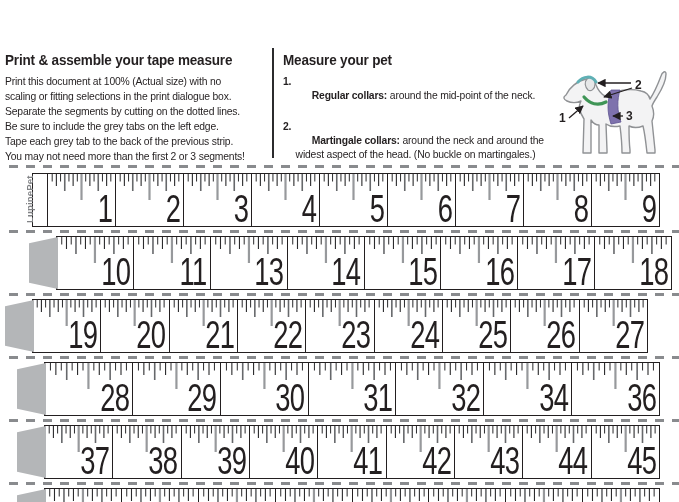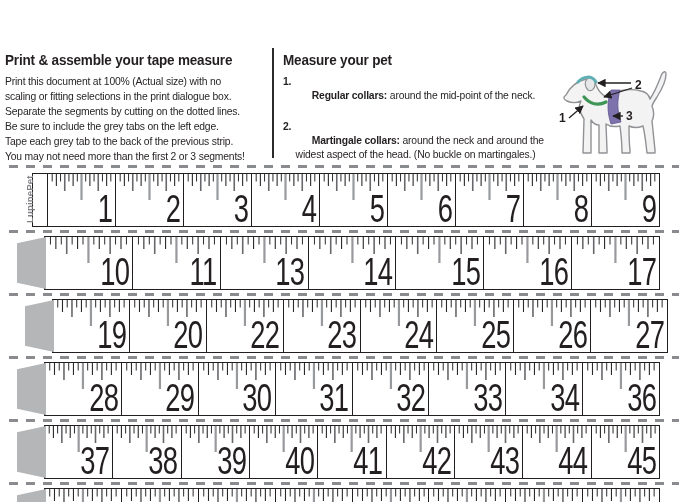--- a/index.html
+++ b/index.html
@@ -340,21 +340,21 @@
             <line x1="10" x2="10" y1="0" y2="12" stroke="#2a2a2c" stroke-width="1.1" vector-effect="non-scaling-stroke"></line>
             <line x1="11" x2="11" y1="0" y2="7.5" stroke="#2a2a2c" stroke-width="1" vector-effect="non-scaling-stroke"></line>
             <line x1="12" x2="12" y1="0" y2="17" stroke="#66686b" stroke-width="1.6" vector-effect="non-scaling-stroke"></line>
             <line x1="13" x2="13" y1="0" y2="7.5" stroke="#2a2a2c" stroke-width="1" vector-effect="non-scaling-stroke"></line>
             <line x1="14" x2="14" y1="0" y2="12" stroke="#2a2a2c" stroke-width="1.1" vector-effect="non-scaling-stroke"></line>
             <line x1="15" x2="15" y1="0" y2="7.5" stroke="#2a2a2c" stroke-width="1" vector-effect="non-scaling-stroke"></line>
           </svg>
           <span class="inch-num">9</span>
         </div>
       </div>
-      <div class="tape-strip" style="top: 191px; left: 44px; width: 616px;">
+      <div class="tape-strip" style="top: 191px; left: 56px; width: 616px;">
         <div class="cut-tab"></div>
         <div class="inch-cell">
           <svg viewBox="0 0 16 26" preserveAspectRatio="none">
             <line x1="1" x2="1" y1="0" y2="7.5" stroke="#2a2a2c" stroke-width="1" vector-effect="non-scaling-stroke"></line>
             <line x1="2" x2="2" y1="0" y2="12" stroke="#2a2a2c" stroke-width="1.1" vector-effect="non-scaling-stroke"></line>
             <line x1="3" x2="3" y1="0" y2="7.5" stroke="#2a2a2c" stroke-width="1" vector-effect="non-scaling-stroke"></line>
             <line x1="4" x2="4" y1="0" y2="17" stroke="#66686b" stroke-width="1.6" vector-effect="non-scaling-stroke"></line>
             <line x1="5" x2="5" y1="0" y2="7.5" stroke="#2a2a2c" stroke-width="1" vector-effect="non-scaling-stroke"></line>
             <line x1="6" x2="6" y1="0" y2="12" stroke="#2a2a2c" stroke-width="1.1" vector-effect="non-scaling-stroke"></line>
             <line x1="7" x2="7" y1="0" y2="7.5" stroke="#2a2a2c" stroke-width="1" vector-effect="non-scaling-stroke"></line>
@@ -482,22 +482,42 @@
             <line x1="9" x2="9" y1="0" y2="7.5" stroke="#2a2a2c" stroke-width="1" vector-effect="non-scaling-stroke"></line>
             <line x1="10" x2="10" y1="0" y2="12" stroke="#2a2a2c" stroke-width="1.1" vector-effect="non-scaling-stroke"></line>
             <line x1="11" x2="11" y1="0" y2="7.5" stroke="#2a2a2c" stroke-width="1" vector-effect="non-scaling-stroke"></line>
             <line x1="12" x2="12" y1="0" y2="17" stroke="#66686b" stroke-width="1.6" vector-effect="non-scaling-stroke"></line>
             <line x1="13" x2="13" y1="0" y2="7.5" stroke="#2a2a2c" stroke-width="1" vector-effect="non-scaling-stroke"></line>
             <line x1="14" x2="14" y1="0" y2="12" stroke="#2a2a2c" stroke-width="1.1" vector-effect="non-scaling-stroke"></line>
             <line x1="15" x2="15" y1="0" y2="7.5" stroke="#2a2a2c" stroke-width="1" vector-effect="non-scaling-stroke"></line>
           </svg>
           <span class="inch-num">17</span>
         </div>
+        <div class="inch-cell">
+          <svg viewBox="0 0 16 26" preserveAspectRatio="none">
+            <line x1="1" x2="1" y1="0" y2="7.5" stroke="#2a2a2c" stroke-width="1" vector-effect="non-scaling-stroke"></line>
+            <line x1="2" x2="2" y1="0" y2="12" stroke="#2a2a2c" stroke-width="1.1" vector-effect="non-scaling-stroke"></line>
+            <line x1="3" x2="3" y1="0" y2="7.5" stroke="#2a2a2c" stroke-width="1" vector-effect="non-scaling-stroke"></line>
+            <line x1="4" x2="4" y1="0" y2="17" stroke="#66686b" stroke-width="1.6" vector-effect="non-scaling-stroke"></line>
+            <line x1="5" x2="5" y1="0" y2="7.5" stroke="#2a2a2c" stroke-width="1" vector-effect="non-scaling-stroke"></line>
+            <line x1="6" x2="6" y1="0" y2="12" stroke="#2a2a2c" stroke-width="1.1" vector-effect="non-scaling-stroke"></line>
+            <line x1="7" x2="7" y1="0" y2="7.5" stroke="#2a2a2c" stroke-width="1" vector-effect="non-scaling-stroke"></line>
+            <line x1="8" x2="8" y1="0" y2="26" stroke="#97999c" stroke-width="2.2" vector-effect="non-scaling-stroke"></line>
+            <line x1="9" x2="9" y1="0" y2="7.5" stroke="#2a2a2c" stroke-width="1" vector-effect="non-scaling-stroke"></line>
+            <line x1="10" x2="10" y1="0" y2="12" stroke="#2a2a2c" stroke-width="1.1" vector-effect="non-scaling-stroke"></line>
+            <line x1="11" x2="11" y1="0" y2="7.5" stroke="#2a2a2c" stroke-width="1" vector-effect="non-scaling-stroke"></line>
+            <line x1="12" x2="12" y1="0" y2="17" stroke="#66686b" stroke-width="1.6" vector-effect="non-scaling-stroke"></line>
+            <line x1="13" x2="13" y1="0" y2="7.5" stroke="#2a2a2c" stroke-width="1" vector-effect="non-scaling-stroke"></line>
+            <line x1="14" x2="14" y1="0" y2="12" stroke="#2a2a2c" stroke-width="1.1" vector-effect="non-scaling-stroke"></line>
+            <line x1="15" x2="15" y1="0" y2="7.5" stroke="#2a2a2c" stroke-width="1" vector-effect="non-scaling-stroke"></line>
+          </svg>
+          <span class="inch-num">18</span>
+        </div>
       </div>
-      <div class="tape-strip" style="top: 254px; left: 52px; width: 616px; text-align: right;">
+      <div class="tape-strip" style="top: 254px; left: 32px; width: 616px; text-align: right;">
         <div class="cut-tab"></div>
         <div class="inch-cell">
           <svg viewBox="0 0 16 26" preserveAspectRatio="none">
             <line x1="1" x2="1" y1="0" y2="7.5" stroke="#2a2a2c" stroke-width="1" vector-effect="non-scaling-stroke"></line>
             <line x1="2" x2="2" y1="0" y2="12" stroke="#2a2a2c" stroke-width="1.1" vector-effect="non-scaling-stroke"></line>
             <line x1="3" x2="3" y1="0" y2="7.5" stroke="#2a2a2c" stroke-width="1" vector-effect="non-scaling-stroke"></line>
             <line x1="4" x2="4" y1="0" y2="17" stroke="#66686b" stroke-width="1.6" vector-effect="non-scaling-stroke"></line>
             <line x1="5" x2="5" y1="0" y2="7.5" stroke="#2a2a2c" stroke-width="1" vector-effect="non-scaling-stroke"></line>
             <line x1="6" x2="6" y1="0" y2="12" stroke="#2a2a2c" stroke-width="1.1" vector-effect="non-scaling-stroke"></line>
             <line x1="7" x2="7" y1="0" y2="7.5" stroke="#2a2a2c" stroke-width="1" vector-effect="non-scaling-stroke"></line>
@@ -524,20 +544,40 @@
             <line x1="8" x2="8" y1="0" y2="26" stroke="#97999c" stroke-width="2.2" vector-effect="non-scaling-stroke"></line>
             <line x1="9" x2="9" y1="0" y2="7.5" stroke="#2a2a2c" stroke-width="1" vector-effect="non-scaling-stroke"></line>
             <line x1="10" x2="10" y1="0" y2="12" stroke="#2a2a2c" stroke-width="1.1" vector-effect="non-scaling-stroke"></line>
             <line x1="11" x2="11" y1="0" y2="7.5" stroke="#2a2a2c" stroke-width="1" vector-effect="non-scaling-stroke"></line>
             <line x1="12" x2="12" y1="0" y2="17" stroke="#66686b" stroke-width="1.6" vector-effect="non-scaling-stroke"></line>
             <line x1="13" x2="13" y1="0" y2="7.5" stroke="#2a2a2c" stroke-width="1" vector-effect="non-scaling-stroke"></line>
             <line x1="14" x2="14" y1="0" y2="12" stroke="#2a2a2c" stroke-width="1.1" vector-effect="non-scaling-stroke"></line>
             <line x1="15" x2="15" y1="0" y2="7.5" stroke="#2a2a2c" stroke-width="1" vector-effect="non-scaling-stroke"></line>
           </svg>
           <span class="inch-num">20</span>
+        </div>
+        <div class="inch-cell">
+          <svg viewBox="0 0 16 26" preserveAspectRatio="none">
+            <line x1="1" x2="1" y1="0" y2="7.5" stroke="#2a2a2c" stroke-width="1" vector-effect="non-scaling-stroke"></line>
+            <line x1="2" x2="2" y1="0" y2="12" stroke="#2a2a2c" stroke-width="1.1" vector-effect="non-scaling-stroke"></line>
+            <line x1="3" x2="3" y1="0" y2="7.5" stroke="#2a2a2c" stroke-width="1" vector-effect="non-scaling-stroke"></line>
+            <line x1="4" x2="4" y1="0" y2="17" stroke="#66686b" stroke-width="1.6" vector-effect="non-scaling-stroke"></line>
+            <line x1="5" x2="5" y1="0" y2="7.5" stroke="#2a2a2c" stroke-width="1" vector-effect="non-scaling-stroke"></line>
+            <line x1="6" x2="6" y1="0" y2="12" stroke="#2a2a2c" stroke-width="1.1" vector-effect="non-scaling-stroke"></line>
+            <line x1="7" x2="7" y1="0" y2="7.5" stroke="#2a2a2c" stroke-width="1" vector-effect="non-scaling-stroke"></line>
+            <line x1="8" x2="8" y1="0" y2="26" stroke="#97999c" stroke-width="2.2" vector-effect="non-scaling-stroke"></line>
+            <line x1="9" x2="9" y1="0" y2="7.5" stroke="#2a2a2c" stroke-width="1" vector-effect="non-scaling-stroke"></line>
+            <line x1="10" x2="10" y1="0" y2="12" stroke="#2a2a2c" stroke-width="1.1" vector-effect="non-scaling-stroke"></line>
+            <line x1="11" x2="11" y1="0" y2="7.5" stroke="#2a2a2c" stroke-width="1" vector-effect="non-scaling-stroke"></line>
+            <line x1="12" x2="12" y1="0" y2="17" stroke="#66686b" stroke-width="1.6" vector-effect="non-scaling-stroke"></line>
+            <line x1="13" x2="13" y1="0" y2="7.5" stroke="#2a2a2c" stroke-width="1" vector-effect="non-scaling-stroke"></line>
+            <line x1="14" x2="14" y1="0" y2="12" stroke="#2a2a2c" stroke-width="1.1" vector-effect="non-scaling-stroke"></line>
+            <line x1="15" x2="15" y1="0" y2="7.5" stroke="#2a2a2c" stroke-width="1" vector-effect="non-scaling-stroke"></line>
+          </svg>
+          <span class="inch-num">21</span>
         </div>
         <div class="inch-cell">
           <svg viewBox="0 0 16 26" preserveAspectRatio="none">
             <line x1="1" x2="1" y1="0" y2="7.5" stroke="#2a2a2c" stroke-width="1" vector-effect="non-scaling-stroke"></line>
             <line x1="2" x2="2" y1="0" y2="12" stroke="#2a2a2c" stroke-width="1.1" vector-effect="non-scaling-stroke"></line>
             <line x1="3" x2="3" y1="0" y2="7.5" stroke="#2a2a2c" stroke-width="1" vector-effect="non-scaling-stroke"></line>
             <line x1="4" x2="4" y1="0" y2="17" stroke="#66686b" stroke-width="1.6" vector-effect="non-scaling-stroke"></line>
             <line x1="5" x2="5" y1="0" y2="7.5" stroke="#2a2a2c" stroke-width="1" vector-effect="non-scaling-stroke"></line>
             <line x1="6" x2="6" y1="0" y2="12" stroke="#2a2a2c" stroke-width="1.1" vector-effect="non-scaling-stroke"></line>
             <line x1="7" x2="7" y1="0" y2="7.5" stroke="#2a2a2c" stroke-width="1" vector-effect="non-scaling-stroke"></line>
@@ -766,40 +806,20 @@
             <line x1="7" x2="7" y1="0" y2="7.5" stroke="#2a2a2c" stroke-width="1" vector-effect="non-scaling-stroke"></line>
             <line x1="8" x2="8" y1="0" y2="26" stroke="#97999c" stroke-width="2.2" vector-effect="non-scaling-stroke"></line>
             <line x1="9" x2="9" y1="0" y2="7.5" stroke="#2a2a2c" stroke-width="1" vector-effect="non-scaling-stroke"></line>
             <line x1="10" x2="10" y1="0" y2="12" stroke="#2a2a2c" stroke-width="1.1" vector-effect="non-scaling-stroke"></line>
             <line x1="11" x2="11" y1="0" y2="7.5" stroke="#2a2a2c" stroke-width="1" vector-effect="non-scaling-stroke"></line>
             <line x1="12" x2="12" y1="0" y2="17" stroke="#66686b" stroke-width="1.6" vector-effect="non-scaling-stroke"></line>
             <line x1="13" x2="13" y1="0" y2="7.5" stroke="#2a2a2c" stroke-width="1" vector-effect="non-scaling-stroke"></line>
             <line x1="14" x2="14" y1="0" y2="12" stroke="#2a2a2c" stroke-width="1.1" vector-effect="non-scaling-stroke"></line>
             <line x1="15" x2="15" y1="0" y2="7.5" stroke="#2a2a2c" stroke-width="1" vector-effect="non-scaling-stroke"></line>
           </svg>
-          <span class="inch-num">33</span>
-        </div>
-        <div class="inch-cell">
-          <svg viewBox="0 0 16 26" preserveAspectRatio="none">
-            <line x1="1" x2="1" y1="0" y2="7.5" stroke="#2a2a2c" stroke-width="1" vector-effect="non-scaling-stroke"></line>
-            <line x1="2" x2="2" y1="0" y2="12" stroke="#2a2a2c" stroke-width="1.1" vector-effect="non-scaling-stroke"></line>
-            <line x1="3" x2="3" y1="0" y2="7.5" stroke="#2a2a2c" stroke-width="1" vector-effect="non-scaling-stroke"></line>
-            <line x1="4" x2="4" y1="0" y2="17" stroke="#66686b" stroke-width="1.6" vector-effect="non-scaling-stroke"></line>
-            <line x1="5" x2="5" y1="0" y2="7.5" stroke="#2a2a2c" stroke-width="1" vector-effect="non-scaling-stroke"></line>
-            <line x1="6" x2="6" y1="0" y2="12" stroke="#2a2a2c" stroke-width="1.1" vector-effect="non-scaling-stroke"></line>
-            <line x1="7" x2="7" y1="0" y2="7.5" stroke="#2a2a2c" stroke-width="1" vector-effect="non-scaling-stroke"></line>
-            <line x1="8" x2="8" y1="0" y2="26" stroke="#97999c" stroke-width="2.2" vector-effect="non-scaling-stroke"></line>
-            <line x1="9" x2="9" y1="0" y2="7.5" stroke="#2a2a2c" stroke-width="1" vector-effect="non-scaling-stroke"></line>
-            <line x1="10" x2="10" y1="0" y2="12" stroke="#2a2a2c" stroke-width="1.1" vector-effect="non-scaling-stroke"></line>
-            <line x1="11" x2="11" y1="0" y2="7.5" stroke="#2a2a2c" stroke-width="1" vector-effect="non-scaling-stroke"></line>
-            <line x1="12" x2="12" y1="0" y2="17" stroke="#66686b" stroke-width="1.6" vector-effect="non-scaling-stroke"></line>
-            <line x1="13" x2="13" y1="0" y2="7.5" stroke="#2a2a2c" stroke-width="1" vector-effect="non-scaling-stroke"></line>
-            <line x1="14" x2="14" y1="0" y2="12" stroke="#2a2a2c" stroke-width="1.1" vector-effect="non-scaling-stroke"></line>
-            <line x1="15" x2="15" y1="0" y2="7.5" stroke="#2a2a2c" stroke-width="1" vector-effect="non-scaling-stroke"></line>
-          </svg>
           <span class="inch-num">34</span>
         </div>
         <div class="inch-cell">
           <svg viewBox="0 0 16 26" preserveAspectRatio="none">
             <line x1="1" x2="1" y1="0" y2="7.5" stroke="#2a2a2c" stroke-width="1" vector-effect="non-scaling-stroke"></line>
             <line x1="2" x2="2" y1="0" y2="12" stroke="#2a2a2c" stroke-width="1.1" vector-effect="non-scaling-stroke"></line>
             <line x1="3" x2="3" y1="0" y2="7.5" stroke="#2a2a2c" stroke-width="1" vector-effect="non-scaling-stroke"></line>
             <line x1="4" x2="4" y1="0" y2="17" stroke="#66686b" stroke-width="1.6" vector-effect="non-scaling-stroke"></line>
             <line x1="5" x2="5" y1="0" y2="7.5" stroke="#2a2a2c" stroke-width="1" vector-effect="non-scaling-stroke"></line>
             <line x1="6" x2="6" y1="0" y2="12" stroke="#2a2a2c" stroke-width="1.1" vector-effect="non-scaling-stroke"></line>

